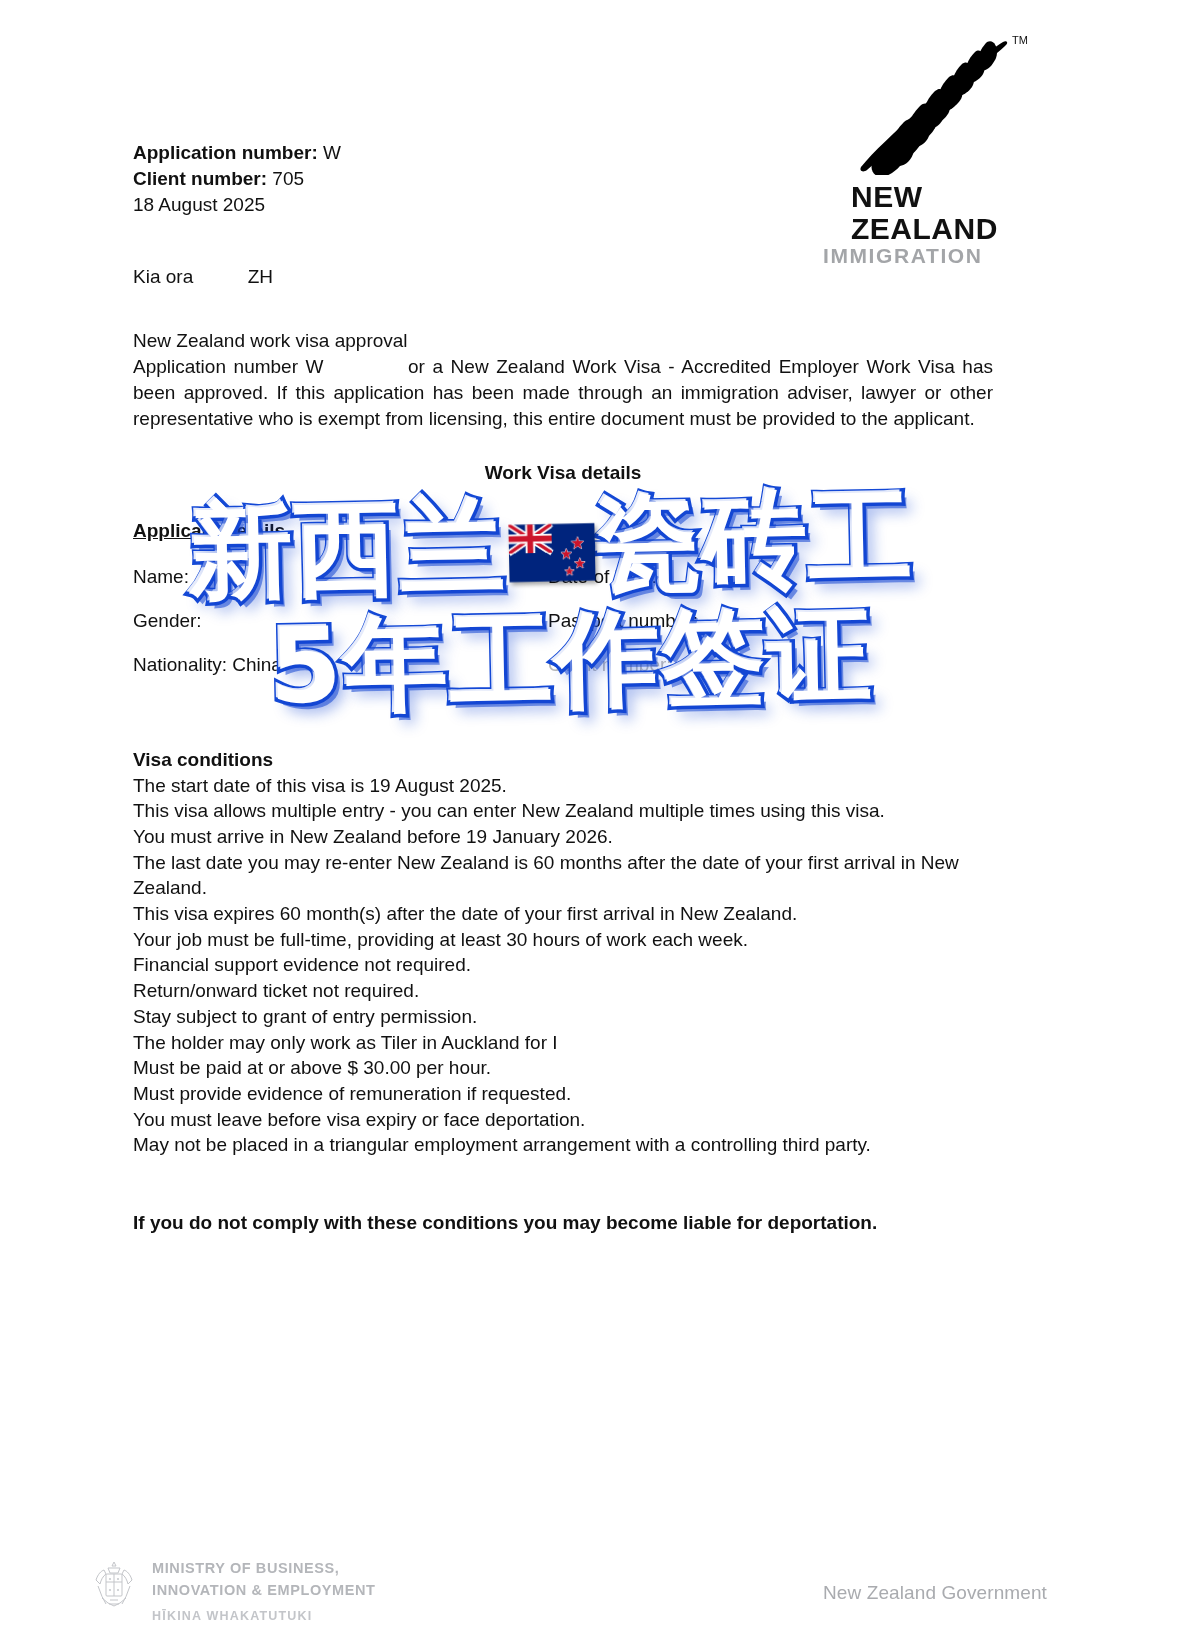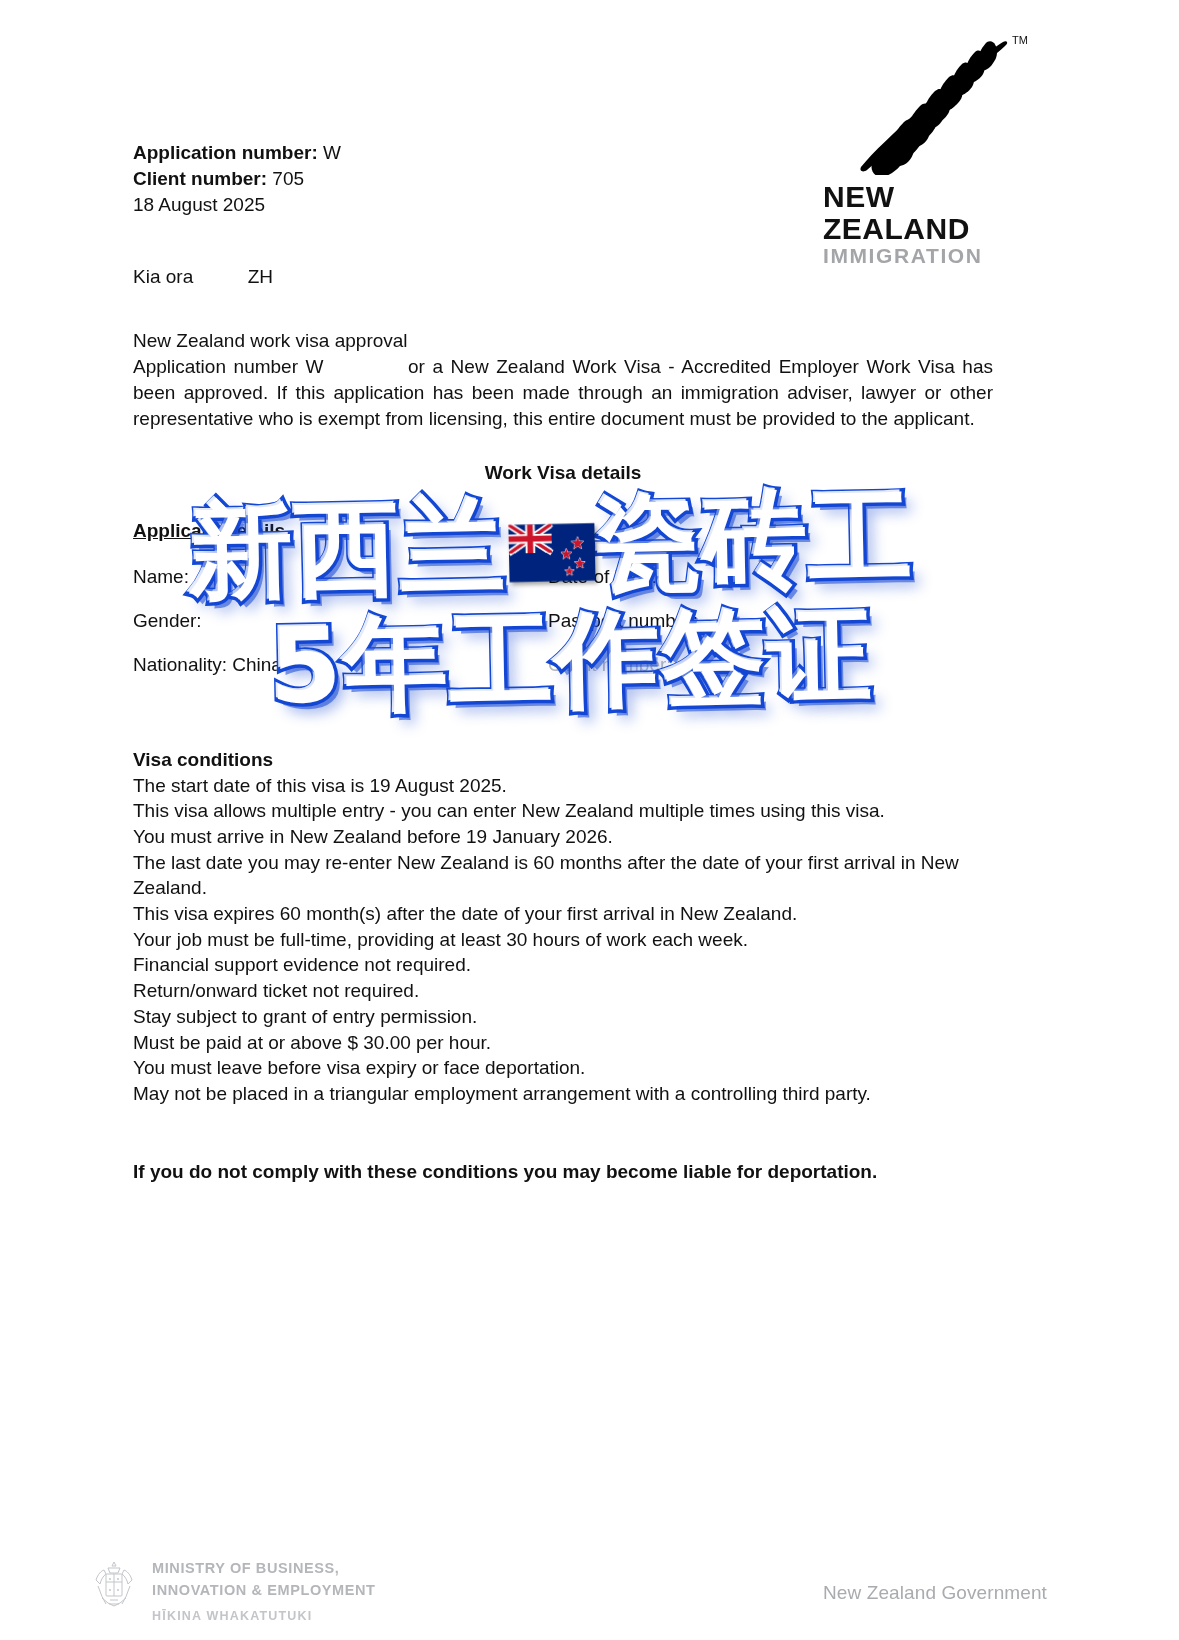--- a/index.html
+++ b/index.html
@@ -45,20 +45,21 @@
     color: #111;
     font-family: "Liberation Sans", sans-serif;
   }
   .logo-nz {
     font-size: 30px;
     font-weight: bold;
     letter-spacing: 0.5px;
     color: #111111;
     margin-top: 6px;
     line-height: 1.05;
+    margin-left: 28px;
   }
   .logo-imm {
     font-size: 21px;
     font-weight: bold;
     letter-spacing: 1.6px;
     color: #a3a5a8;
     line-height: 1.1;
   }
 
   
@@ -307,21 +308,23 @@
     <div>
       <div class="cond">The start date of this visa is 19 August 2025.</div>
       <div class="cond">This visa allows multiple entry - you can enter New Zealand multiple times using this visa.</div>
       <div class="cond">You must arrive in New Zealand before 19 January 2026.</div>
       <div class="cond">The last date you may re-enter New Zealand is 60 months after the date of your first arrival in New Zealand.</div>
       <div class="cond">This visa expires 60 month(s) after the date of your first arrival in New Zealand.</div>
       <div class="cond">Your job must be full-time, providing at least 30 hours of work each week.</div>
       <div class="cond">Financial support evidence not required.</div>
       <div class="cond">Return/onward ticket not required.</div>
       <div class="cond">Stay subject to grant of entry permission.</div>
+      <div class="cond">The holder may only work as Tiler in Auckland for I</div>
       <div class="cond">Must be paid at or above $ 30.00 per hour.</div>
+      <div class="cond">Must provide evidence of remuneration if requested.</div>
       <div class="cond">You must leave before visa expiry or face deportation.</div>
       <div class="cond">May not be placed in a triangular employment arrangement with a controlling third party.</div>
     </div>
 
     <div class="comply">If you do not comply with these conditions you may become liable for deportation.</div>
   </div>
 
   <div class="watermark">
     <div class="wm-line">
       <span>新西兰</span><span class="wm-flag"><svg class="flag-svg" viewBox="0 0 90 60" aria-hidden="true">

